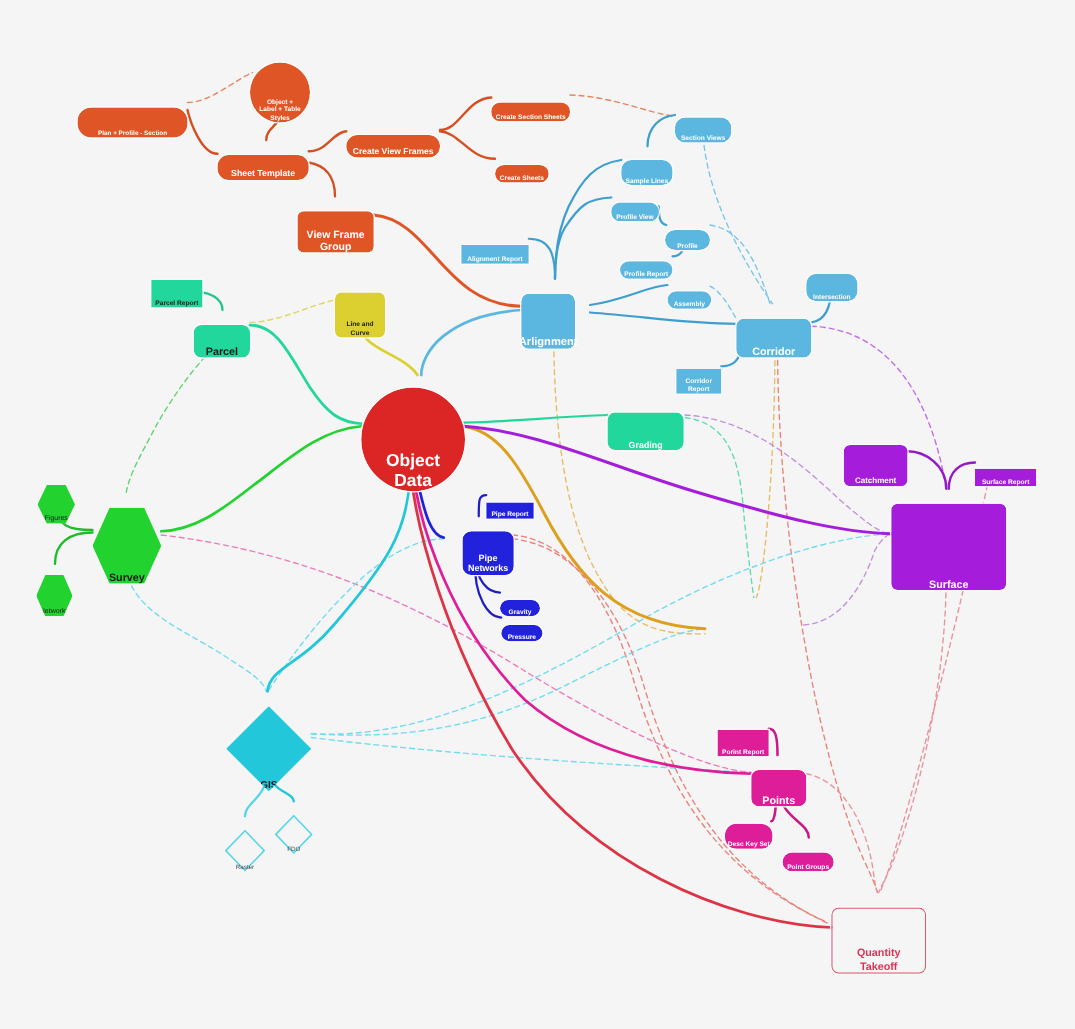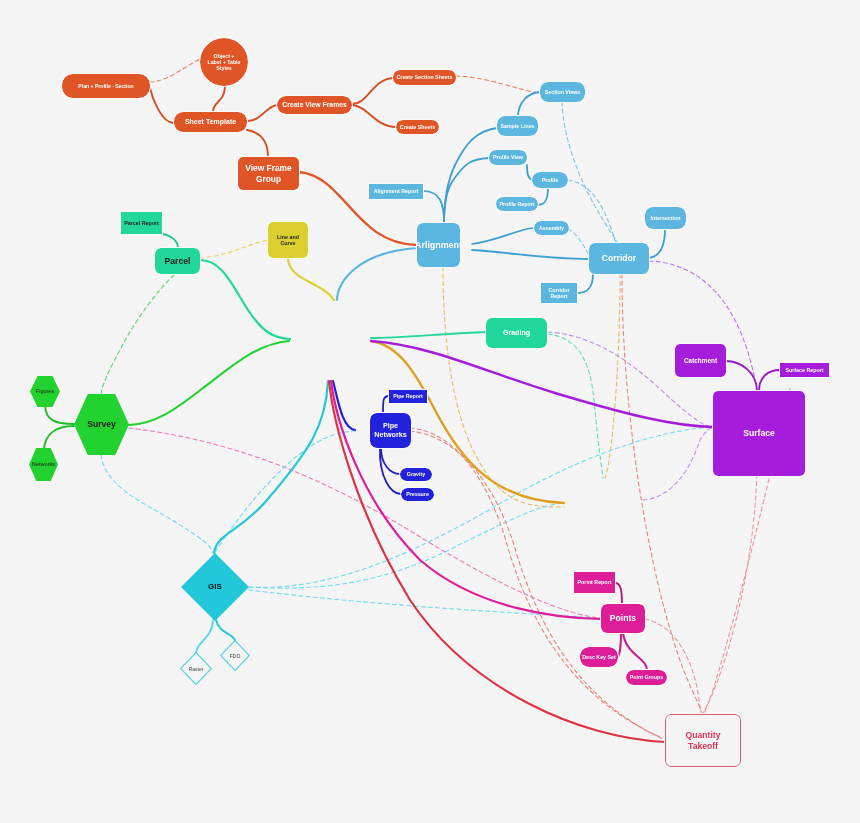--- a/index.html
+++ b/index.html
@@ -1,23 +1,23 @@
 <!DOCTYPE html>
 <html><head>
 <meta charset="utf-8">
 <title>Object Data mind map</title>
 <style>
   html,body{margin:0;padding:0;}
   body{width:860px;height:823px;background:#f5f5f6;font-family:"Liberation Sans",sans-serif;overflow:hidden;}
   #canvas{position:relative;width:860px;height:823px;background:#f5f5f6;}
   svg#edges{position:absolute;left:0;top:0;width:860px;height:823px;pointer-events:none;}
   svg#edges path{fill:none;stroke-linecap:round;}
-  .node{position:absolute;display:flex;align-items:center;justify-content:center;text-align:center;
+  .node{position:absolute;display:flex;align-items:flex-end;justify-content:center;text-align:center;
         box-sizing:border-box;line-height:1.2;white-space:pre-line;font-weight:700;
-        outline:1px solid #fafafa;}
+        outline:1px solid #fafafa;margin-top:12px;}
   .node .lbl{display:block;position:relative;z-index:2;}
   .node .dshape{position:absolute;left:0;top:0;z-index:1;}
   .hex{clip-path:polygon(25% 0%,75% 0%,100% 50%,75% 100%,25% 100%,0% 50%);}
   .dia{clip-path:polygon(50% 0%,100% 50%,50% 100%,0% 50%);}
 </style>
 </head>
 <body>
 
 <div id="canvas">
   <svg id="edges" viewBox="0 0 860 823">
@@ -81,20 +81,24 @@
     <path class="sedge" d="M 371,341 C 398,345 414,370 435,410 C 462,462 495,500 564,503" stroke="#dda01e" stroke-width="2.4"></path>
     <path class="sedge" d="M 371,341 C 430,345 485,372 555,393 C 625,414 672,426 713,427" stroke="#a51ddb" stroke-width="2.4"></path>
     <path class="sedge" d="M 757,391 C 757,372 740,361 726,361" stroke="#9419c4" stroke-width="1.9"></path>
     <path class="sedge" d="M 759,391 C 759,377 768,370 780,370" stroke="#9419c4" stroke-width="1.9"></path>
     <path class="sedge" d="M 331,381 C 336,420 360,500 420,560 C 478,610 558,618 601,619" stroke="#dd1e98" stroke-width="2.2"></path>
     <path class="sedge" d="M 622,604 C 622,588 620,583 615,583" stroke="#c71a87" stroke-width="2"></path>
     <path class="sedge" d="M 621,633 C 621,650 619,657 617,657" stroke="#c71a87" stroke-width="2"></path>
     <path class="sedge" d="M 623,633 C 626,655 647,658 647,670" stroke="#c71a87" stroke-width="2"></path>
     <path class="sedge" d="M 329,381 C 333,420 355,510 410,600 C 470,690 580,738 665,742" stroke="#dd3344" stroke-width="2.2"></path>
   </svg>
+  <div class="node" style="left: 289px; top: 298px; width: 83px; height: 83px; font-size: 13.9px; color: rgb(255, 255, 255); background: rgb(220, 38, 38); border-radius: 50%;">
+    <span class="lbl">Object
+Data</span>
+  </div>
   <div class="node" style="left: 417px; top: 223px; width: 43px; height: 44px; font-size: 8.9px; color: rgb(255, 255, 255); background: rgb(91, 183, 224); border-radius: 6px;">
     <span class="lbl">Arlignment</span>
   </div>
   <div class="node" style="left: 369px; top: 184px; width: 54px; height: 15px; font-size: 5.3px; color: rgb(255, 255, 255); background: rgb(91, 183, 224);">
     <span class="lbl">Alignment Report</span>
   </div>
   <div class="node" style="left: 497px; top: 116px; width: 41px; height: 20px; font-size: 5.3px; color: rgb(255, 255, 255); background: rgb(91, 183, 224); border-radius: 8px;">
     <span class="lbl">Sample Lines</span>
   </div>
   <div class="node" style="left: 540px; top: 82px; width: 45px; height: 20px; font-size: 5.3px; color: rgb(255, 255, 255); background: rgb(91, 183, 224); border-radius: 8px;">
@@ -189,21 +193,21 @@
         <polygon points="16,0.6 31.4,16.5 16,32.4 0.6,16.5" fill="none" stroke="#52d6e8" stroke-width="1.2"></polygon>
       </svg>
     <span class="lbl">Raster</span>
   </div>
   <div class="node" style="left: 220px; top: 640px; width: 30px; height: 31px; font-size: 5px; color: rgb(68, 68, 68); font-weight: 400; outline: none;">
     <svg class="dshape" width="30" height="31" viewBox="0 0 30 31">
         <polygon points="15,0.6 29.4,15.5 15,30.4 0.6,15.5" fill="none" stroke="#52d6e8" stroke-width="1.2"></polygon>
       </svg>
     <span class="lbl">FDO</span>
   </div>
-  <div class="node" style="left: 713px; top: 391px; width: 92px; height: 85px; font-size: 8.6px; color: rgb(255, 255, 255); background: rgb(165, 29, 219); border-radius: 5px;">
+  <div class="node" style="left: 713px; top: 391px; width: 92px; height: 69px; font-size: 8.6px; color: rgb(255, 255, 255); background: rgb(165, 29, 219); border-radius: 5px;">
     <span class="lbl">Surface</span>
   </div>
   <div class="node" style="left: 675px; top: 344px; width: 51px; height: 33px; font-size: 6.4px; color: rgb(255, 255, 255); background: rgb(165, 29, 219); border-radius: 5px;">
     <span class="lbl">Catchment</span>
   </div>
   <div class="node" style="left: 780px; top: 363px; width: 49px; height: 14px; font-size: 5.3px; color: rgb(255, 255, 255); background: rgb(165, 29, 219);">
     <span class="lbl">Surface Report</span>
   </div>
   <div class="node" style="left: 601px; top: 604px; width: 44px; height: 29px; font-size: 8.6px; color: rgb(255, 255, 255); background: rgb(221, 30, 152); border-radius: 6px;">
     <span class="lbl">Points</span>

